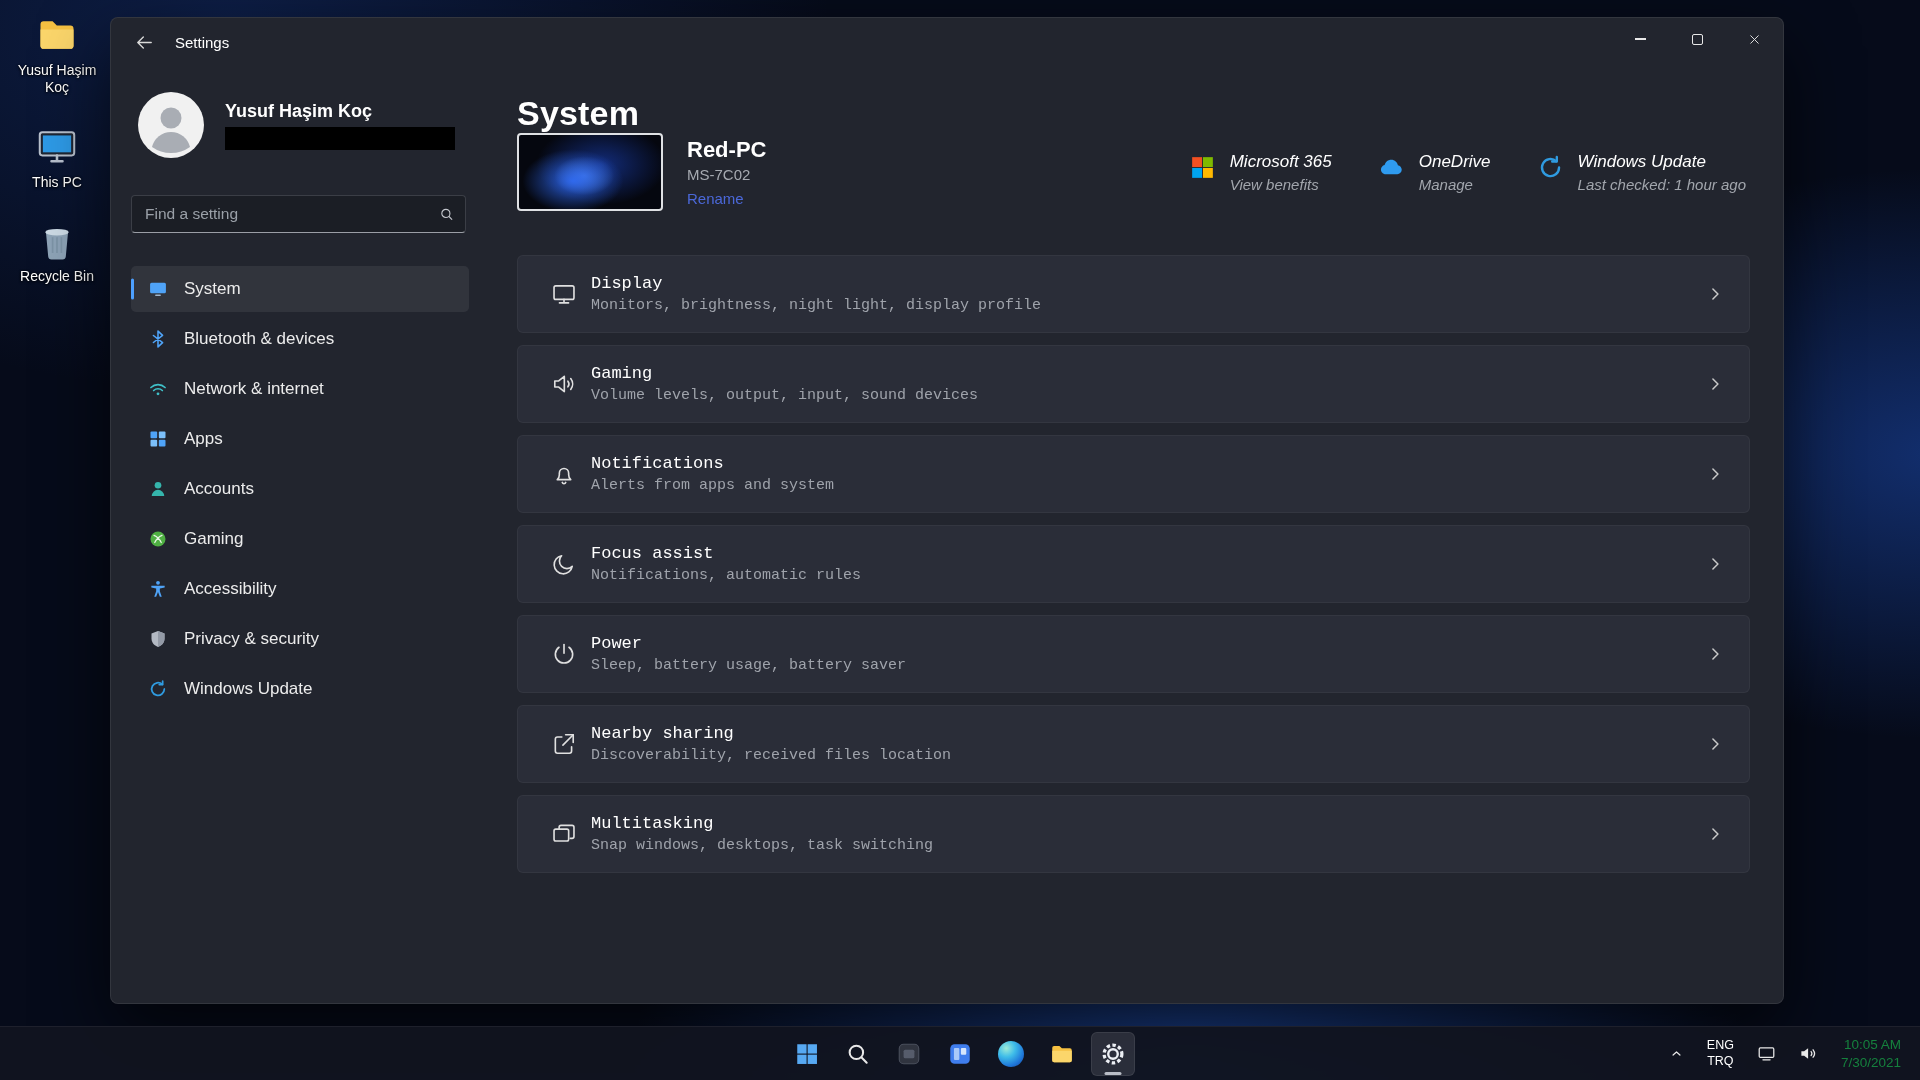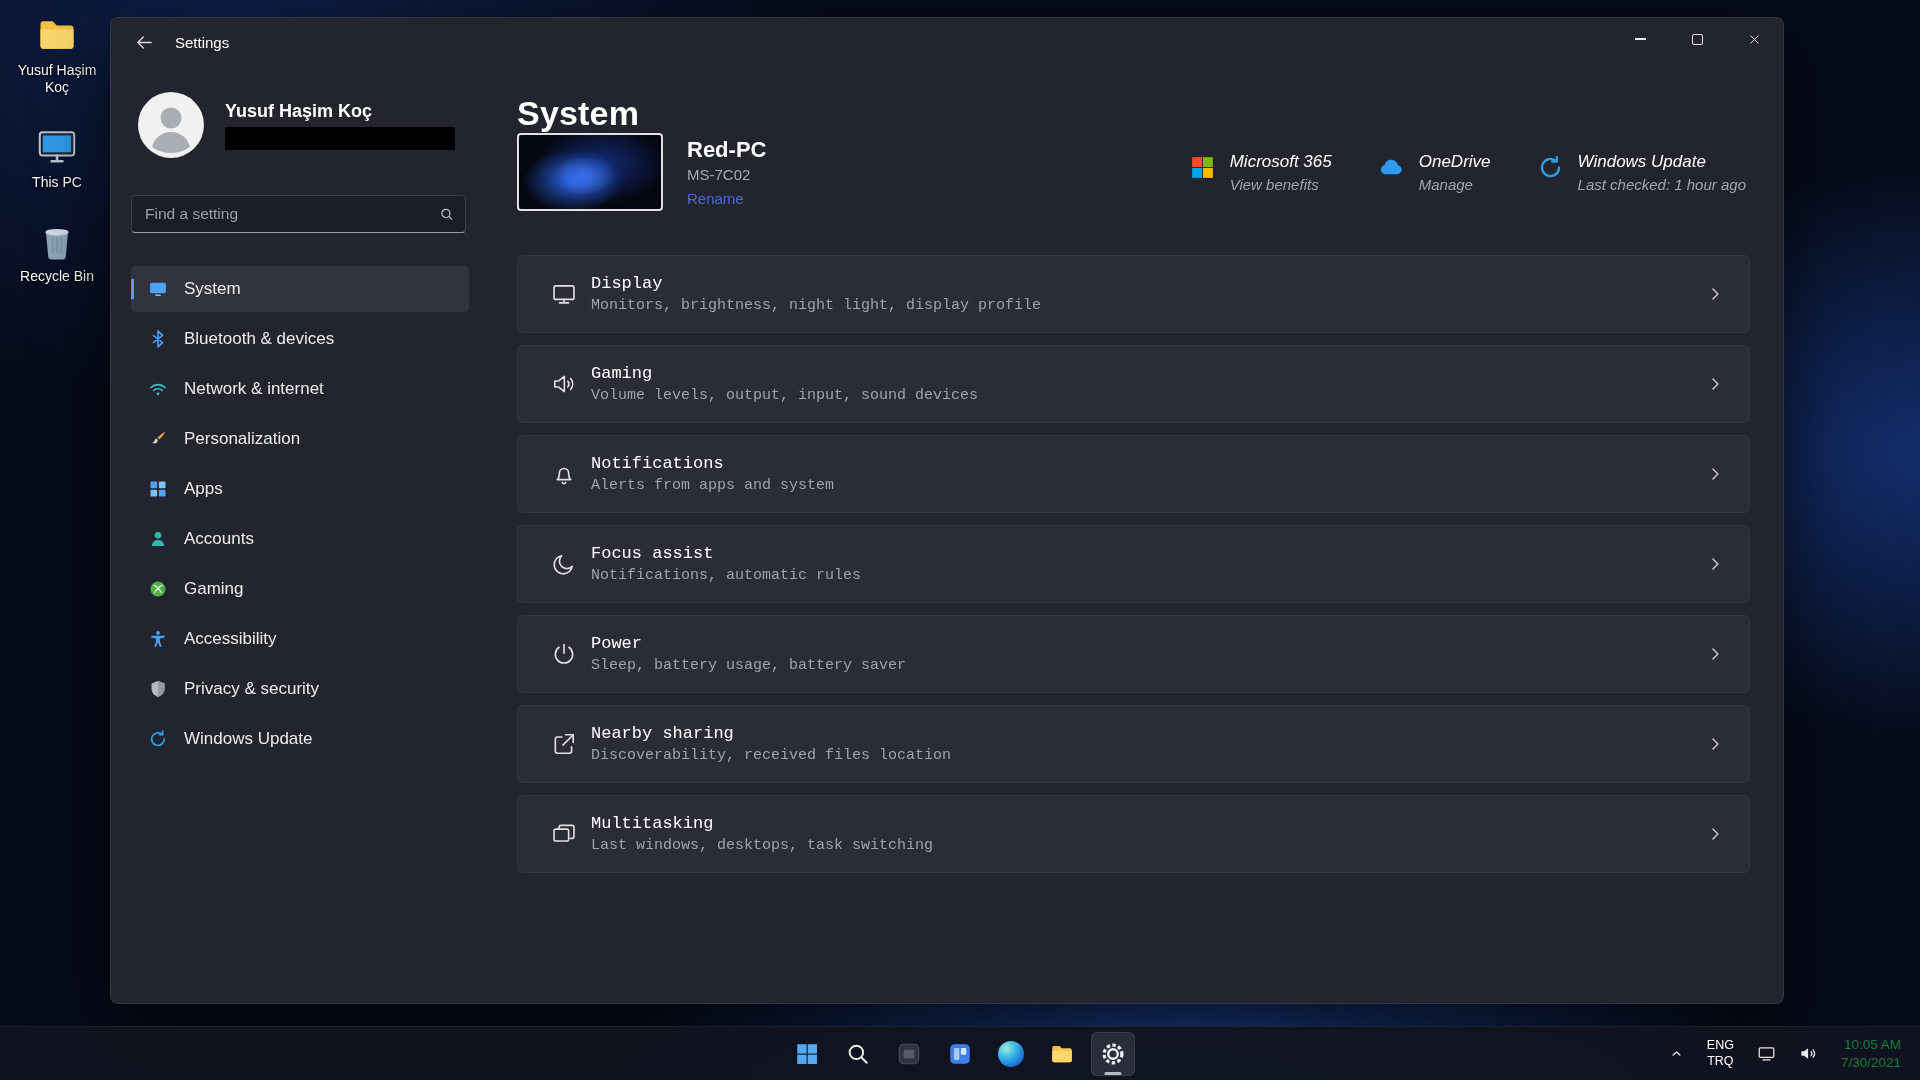--- a/index.html
+++ b/index.html
@@ -246,29 +246,20 @@
         <span class="nav-ic" data-interactable="false">
           <svg viewBox="0 0 24 24" fill="none" stroke="#3fc1c9" stroke-width="2" stroke-linecap="round">
               <path d="M3.5 10.2a12.3 12.3 0 0 1 17 0"></path>
               <path d="M6.8 13.8a7.6 7.6 0 0 1 10.4 0"></path>
               <circle cx="12" cy="17.8" r="1.7" fill="#3fc1c9" stroke="none"></circle>
             </svg>
         </span>
         <span class="nav-label" data-interactable="false">Network &amp; internet</span>
       </div>
 
-      <div class="nav-item" data-interactable="true">
-        <span class="nav-ic" data-interactable="false">
-          <svg viewBox="0 0 24 24">
-              <path d="M21 3c-3.2 1.6-7.3 4.8-9.6 7.3l2.3 2.3C16.2 10.3 19.4 6.2 21 3z" fill="#e8a33d"></path>
-              <path d="M10.3 11.5c-1.3.2-2.2 1-2.6 2.3-.3 1.2-1 2-2.5 2.4 1.8 1.9 5.4 1.4 6.3-1.1.4-1 .2-2.3-.2-2.8z" fill="#c7ccd6"></path>
-            </svg>
-        </span>
-        <span class="nav-label" data-interactable="false">Personalization</span>
-      </div>
 
       <div class="nav-item" data-interactable="true">
         <span class="nav-ic" data-interactable="false">
           <svg viewBox="0 0 24 24">
               <rect x="3" y="3" width="8" height="8" rx="1.2" fill="#4fa3f7"></rect>
               <rect x="13" y="3" width="8" height="8" rx="1.2" fill="#7cc0fa"></rect>
               <rect x="3" y="13" width="8" height="8" rx="1.2" fill="#7cc0fa"></rect>
               <rect x="13" y="13" width="8" height="8" rx="1.2" fill="#4fa3f7"></rect>
             </svg>
         </span>
@@ -499,21 +490,21 @@
 
       <div class="srow" data-interactable="true">
         <span class="rowic" data-interactable="false">
           <svg viewBox="0 0 24 24">
               <rect x="2.8" y="7.5" width="13.5" height="11" rx="1.6"></rect>
               <path d="M7.5 7.5V5.8a1.8 1.8 0 0 1 1.8-1.8h10.1a1.8 1.8 0 0 1 1.8 1.8v8.4a1.8 1.8 0 0 1-1.8 1.8h-1.6"></path>
             </svg>
         </span>
         <span class="row-text">
           <div class="row-title" data-interactable="false">Multitasking</div>
-          <div class="row-sub" data-interactable="false">Last windows, desktops, task switching</div>
+          <div class="row-sub" data-interactable="false">Snap windows, desktops, task switching</div>
         </span>
         <span class="row-chev" data-interactable="false">
             <svg viewBox="0 0 24 24">
               <path d="M9.5 6l6 6-6 6"></path>
             </svg>
           </span>
       </div>
 
     </div>
   </main>

